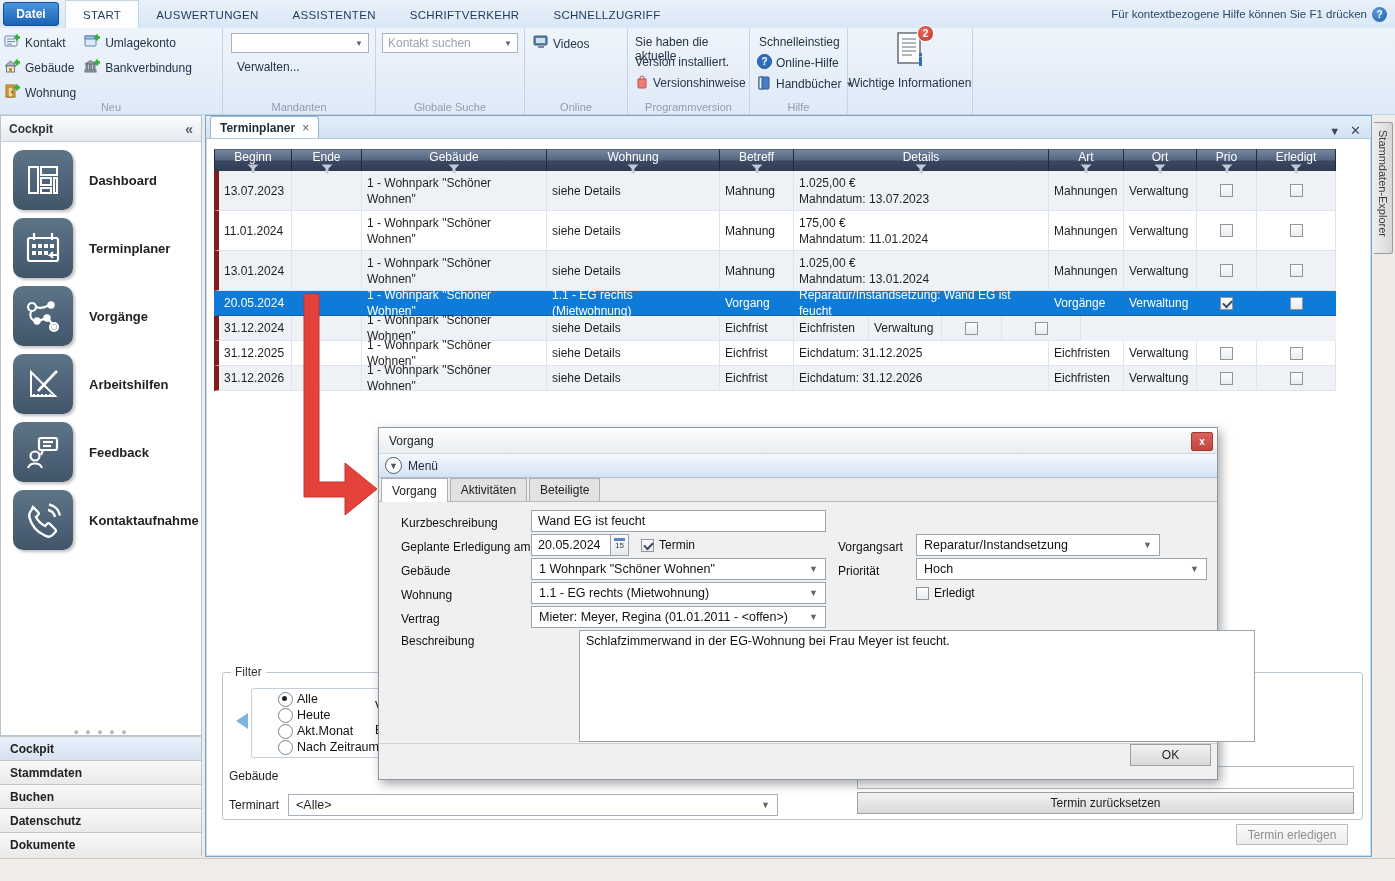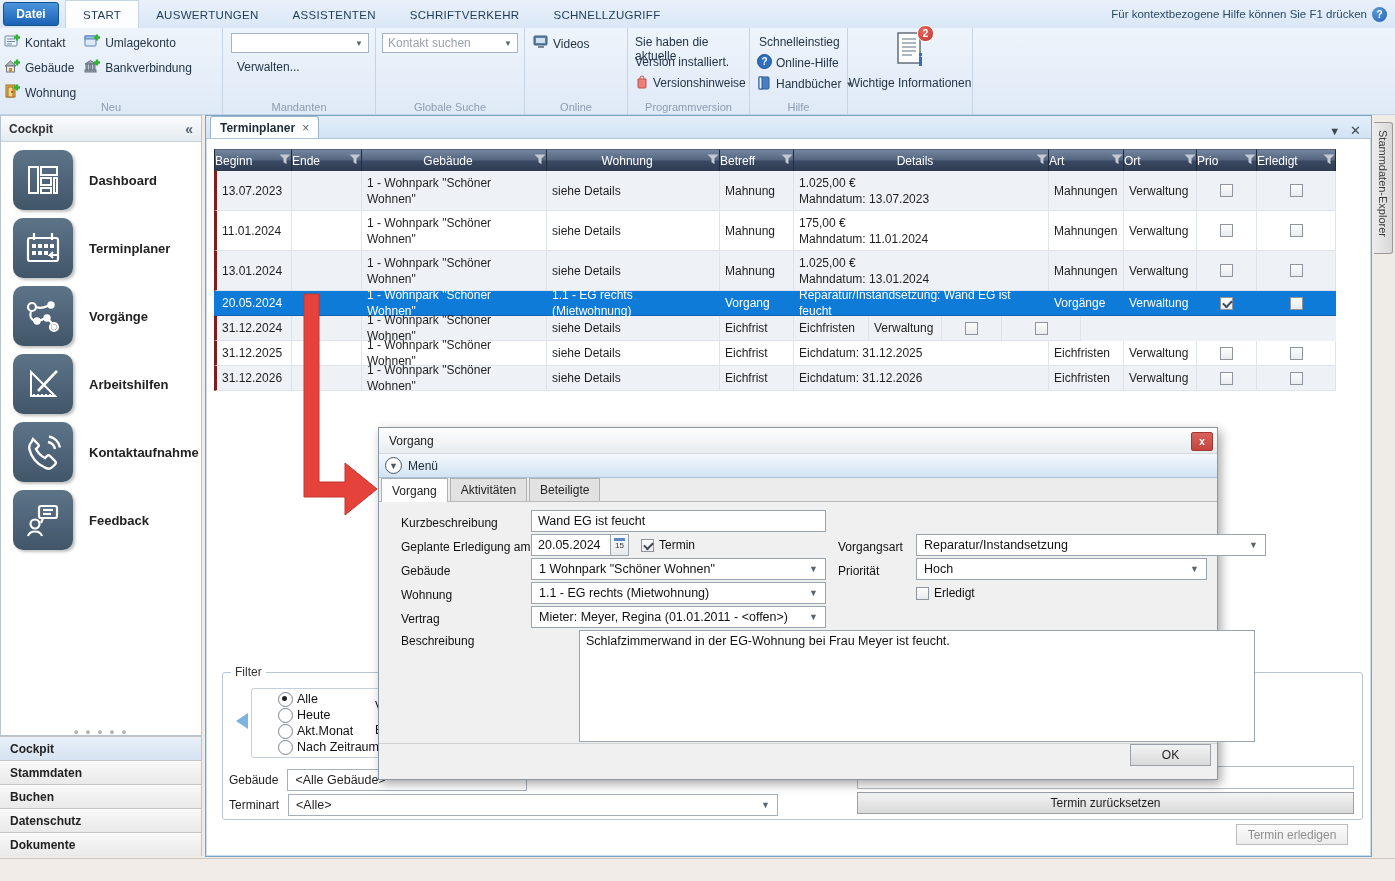--- a/index.html
+++ b/index.html
@@ -59,28 +59,28 @@
   .doc-tab{margin-left:4px;height:21px;background:#fdfefe;border:1px solid #9db4c8;border-bottom:none;
            border-radius:3px 3px 0 0;display:flex;align-items:center;gap:7px;padding:0 9px;font-weight:bold;color:#1e2c3a;}
   .doc-tab .x{font-weight:normal;color:#55606c;cursor:default;}
   .strip-icons{margin-left:auto;display:flex;align-items:center;gap:10px;padding-right:10px;color:#3c4854;font-size:11px;}
 
   
   .grid{position:absolute;left:8px;top:33px;}
   .hdr{display:flex;}
   .hcell{height:22px;background:linear-gradient(#74869f 0%,#55657f 48%,#3a4962 52%,#2e3b52 100%);
          border-right:1px solid #1f2a3c;border-top:1px solid #55657f;color:#fff;display:flex;align-items:center;
-         padding:0 0;box-sizing:border-box;}
+         padding:0 13px;box-sizing:border-box;flex-direction:column;}
   .hcell:first-child{border-left:1px solid #1f2a3c;}
   .hcell .htext{flex:1;}
   .hcell.hc-center .htext{text-align:center;}
   .trow{display:flex;}
   .cell{border-right:1px solid #dfe3ea;border-bottom:1px solid #dfe3ea;padding:0 5px;box-sizing:border-box;
         display:flex;flex-direction:column;justify-content:center;line-height:16px;}
-  .trow .cell:first-child{border-left:3px solid #7f1d1d;}
+  .trow .cell:first-child{border-left:5px solid #7f1d1d;}
   .trow:nth-child(even){background:#eef2f7;}
   .trow.selected{background:#0e7bd8;color:#fff;}
   .trow.selected .cell{border-color:#0e7bd8;border-bottom-color:#0b63af;}
   .cb-cell{align-items:center;}
   .c0{width:78px}.c1{width:70px}.c2{width:185px}.c3{width:173px}.c4{width:74px}
   .c5{width:255px}.c6{width:75px}.c7{width:73px}.c8{width:60px}.c9{width:79px}
 
   
   .cb{position:relative;width:13px;height:13px;background:linear-gradient(#fdfdfd,#e9ebee);
       border:1px solid #8e959e;box-sizing:border-box;display:inline-block;}
@@ -381,44 +381,44 @@
               <path d="M14 26 L30 9" stroke-width="2.6"></path>
               <path d="M30 9 l3-3" stroke-width="2.6"></path>
             </g>
           </svg>
         </div>
         <div class="sb-label">Arbeitshilfen</div>
       </div>
       <div class="sb-item">
         <div class="tile">
           <svg width="38" height="38" viewBox="0 0 38 38">
-            <g fill="none" stroke="#fff" stroke-width="2.4">
-              <path d="M9 6 l5 5 c1 1 1 2 0 3 l-2 2 c2 4 5 7 9 9 l2-2 c1-1 2-1 3 0 l5 5 c1 1 1 2.5 0 3.5 l-2.5 2.5 c-2 2-5.5 2-8.5 0 C13 31 7 24 5.5 16.5 c-.7-3 0-5.5 2-7.5 Z"></path>
-              <path d="M24 9 a9 9 0 0 1 7 7"></path>
-              <path d="M25 3.5 a14 14 0 0 1 11 11"></path>
-            </g>
-          </svg>
-        </div>
-        <div class="sb-label">Kontaktaufnahme</div>
-      </div>
-      <div class="sb-item">
-        <div class="tile">
-          <svg width="38" height="38" viewBox="0 0 38 38">
             <g fill="none" stroke="#fff" stroke-width="2.2">
               <circle cx="11" cy="23" r="4.5"></circle>
               <path d="M4 35 c2-6 12-6 14 0"></path>
               <rect x="15" y="5" width="18" height="12" rx="2"></rect>
               <path d="M19 17 l-2 5"></path>
               <line x1="19" y1="9" x2="29" y2="9"></line>
               <line x1="19" y1="13" x2="27" y2="13"></line>
             </g>
           </svg>
         </div>
         <div class="sb-label">Feedback</div>
       </div>
+      <div class="sb-item">
+        <div class="tile">
+          <svg width="38" height="38" viewBox="0 0 38 38">
+            <g fill="none" stroke="#fff" stroke-width="2.4">
+              <path d="M9 6 l5 5 c1 1 1 2 0 3 l-2 2 c2 4 5 7 9 9 l2-2 c1-1 2-1 3 0 l5 5 c1 1 1 2.5 0 3.5 l-2.5 2.5 c-2 2-5.5 2-8.5 0 C13 31 7 24 5.5 16.5 c-.7-3 0-5.5 2-7.5 Z"></path>
+              <path d="M24 9 a9 9 0 0 1 7 7"></path>
+              <path d="M25 3.5 a14 14 0 0 1 11 11"></path>
+            </g>
+          </svg>
+        </div>
+        <div class="sb-label">Kontaktaufnahme</div>
+      </div>
     </div>
 </div>
 <div class="grip">● ● ● ● ●</div>
 <div class="navlist" id="navlist">
     <div class="nav-item selected">Cockpit</div>
     <div class="nav-item">Stammdaten</div>
     <div class="nav-item">Buchen</div>
     <div class="nav-item">Datenschutz</div>
     <div class="nav-item">Dokumente</div>
   </div>
@@ -646,23 +646,20 @@
         <div class="ropt">
           <span class="radio"></span>
           <span>Nach Zeitraum</span>
         </div>
       </div>
     <div class="crop-letter" style="left:152px;top:26px;">V</div>
     <div class="crop-letter" style="left:152px;top:50px;">E</div>
 
     <div class="f-row" style="left:6px;top:96px;">
       <span>Gebäude</span>
-      <div class="f-combo" style="width:240px;">
-        <span>&lt;Alle Gebäude&gt;</span>
-      </div>
     </div>
     <div class="f-row" style="left:6px;top:121px;">
       <span>Terminart</span>
       <div class="f-combo" style="width:490px;">
         <span>&lt;Alle&gt;</span>
         <span class="arr">▼</span>
       </div>
     </div>
 
     <div class="f-input" style="left:634px;top:93px;width:497px;height:23px;"></div>
@@ -725,21 +722,21 @@
     <div class="dl-label" style="top:110px;">Vertrag</div>
     <div class="d-combo" style="left:152px;top:104px;width:295px;">
       <span>Mieter: Meyer, Regina (01.01.2011 - &lt;offen&gt;)</span>
         <span class="arr">▼</span>
     </div>
 
     <div class="dl-label" style="top:132px;">Beschreibung</div>
     <textarea class="d-textarea" style="left: 152px; top: 128px; width: 676px; height: 112px; margin-left: 48px;">Schlafzimmerwand in der EG-Wohnung bei Frau Meyer ist feucht.</textarea>
 
     <div class="dl-label" style="left:459px;top:38px;">Vorgangsart</div>
-    <div class="d-combo" style="left:537px;top:32px;width:350px;">
+    <div class="d-combo" style="left:537px;top:32px;width:244px;">
       <span>Reparatur/Instandsetzung</span>
         <span class="arr">▼</span>
     </div>
     <div class="dl-label" style="left:459px;top:62px;">Priorität</div>
     <div class="d-combo" style="left:537px;top:56px;width:291px;">
       <span>Hoch</span>
         <span class="arr">▼</span>
     </div>
     <div class="d-check" style="left:537px;top:84px;">
       <span class="cb" id="cb-erledigt"></span>

